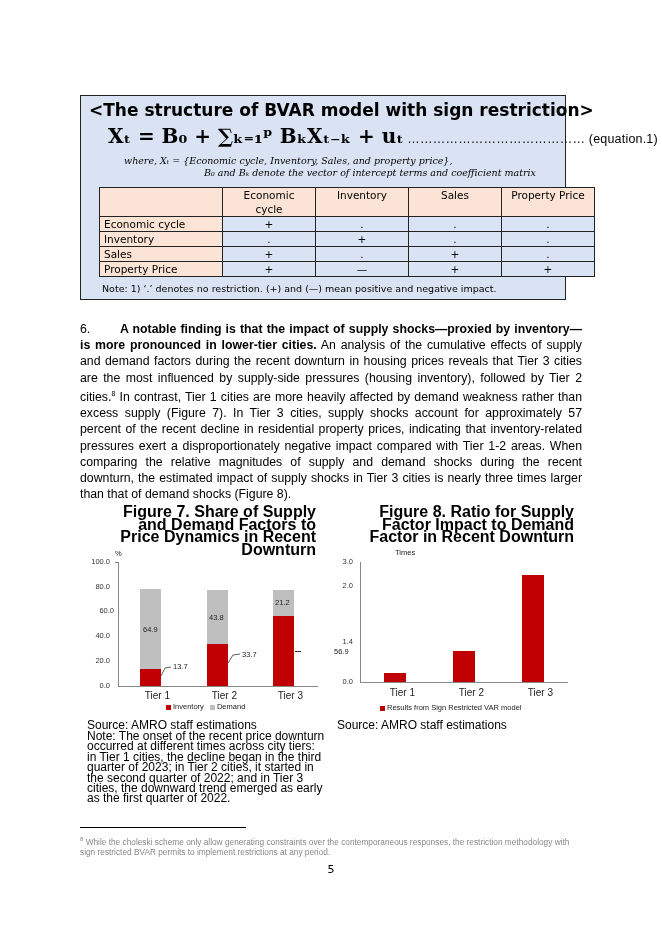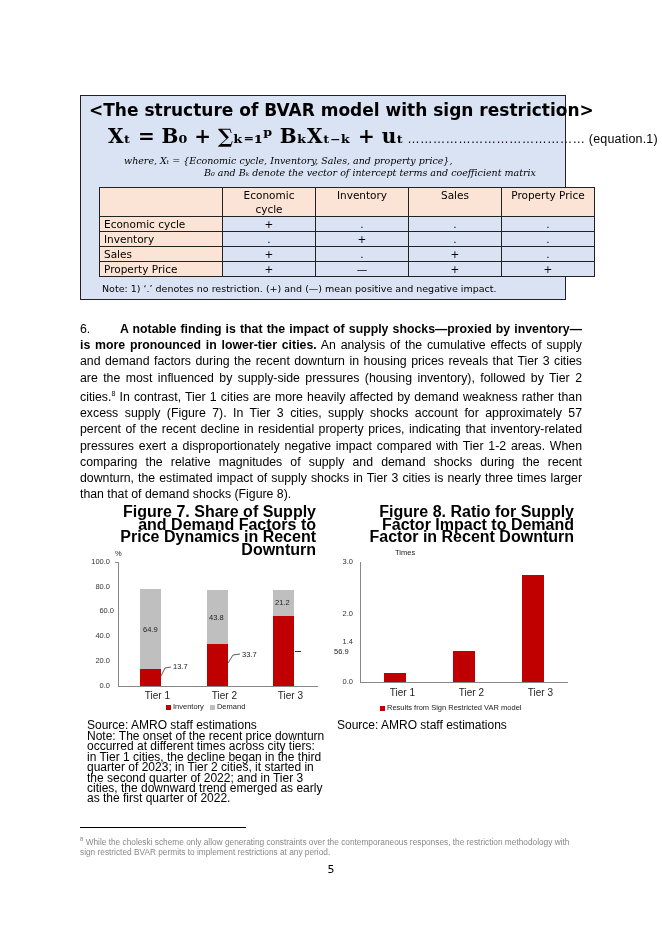--- a/index.html
+++ b/index.html
@@ -149,21 +149,21 @@
 
 <div class="abs source" style="left:87px; top:720px; width:240px;">Source: AMRO staff estimations</div>
 <div class="abs source" style="left:87px; top:731px; width:238px;">Note: The onset of the recent price downturn occurred at different times across city tiers: in Tier 1 cities, the decline began in the third quarter of 2023; in Tier 2 cities, it started in the second quarter of 2022; and in Tier 3 cities, the downward trend emerged as early as the first quarter of 2022.</div>
 
 <div class="abs fig-title" style="left:338px; top:506px; width:236px;">Figure 8. Ratio for Supply Factor Impact to Demand Factor in Recent Downturn</div>
 
 <div class="abs" style="left:330px; top:545px; width:250px; height:170px;">
   <div class="abs data-label" style="left:24px; top:3px;margin-left:41px;">Times</div>
 
   <div class="abs axis-tick" style="left:-7px; top:12px;">3.0</div>
-  <div class="abs axis-tick" style="left:-7px; top:64px;">2.0</div>
+  <div class="abs axis-tick" style="left:-7px; top:36px;">2.0</div>
   <div class="abs axis-tick" style="left:-7px; top:92px;">1.4</div>
   <div class="abs axis-tick" style="left:-7px; top:132px;">0.0</div>
   <div class="abs" style="left:30px; top:17px; width:1px; height:120px; background:#888;"></div>
   <div class="abs" style="left:30px; top:137px; width:208px; height:1px; background:#888;"></div>
 
   <div class="abs" style="left:54px; top:128px; width:22px; height:9px; background:#c00000;"></div>
   <div class="abs" style="left:123px; top:106px; width:22px; height:31px; background:#c00000;"></div>
   <div class="abs" style="left:192px; top:30px; width:22px; height:107px; background:#c00000;"></div>
 
   <div class="abs cat-label" style="left:45px; top:142px;">Tier 1</div>

